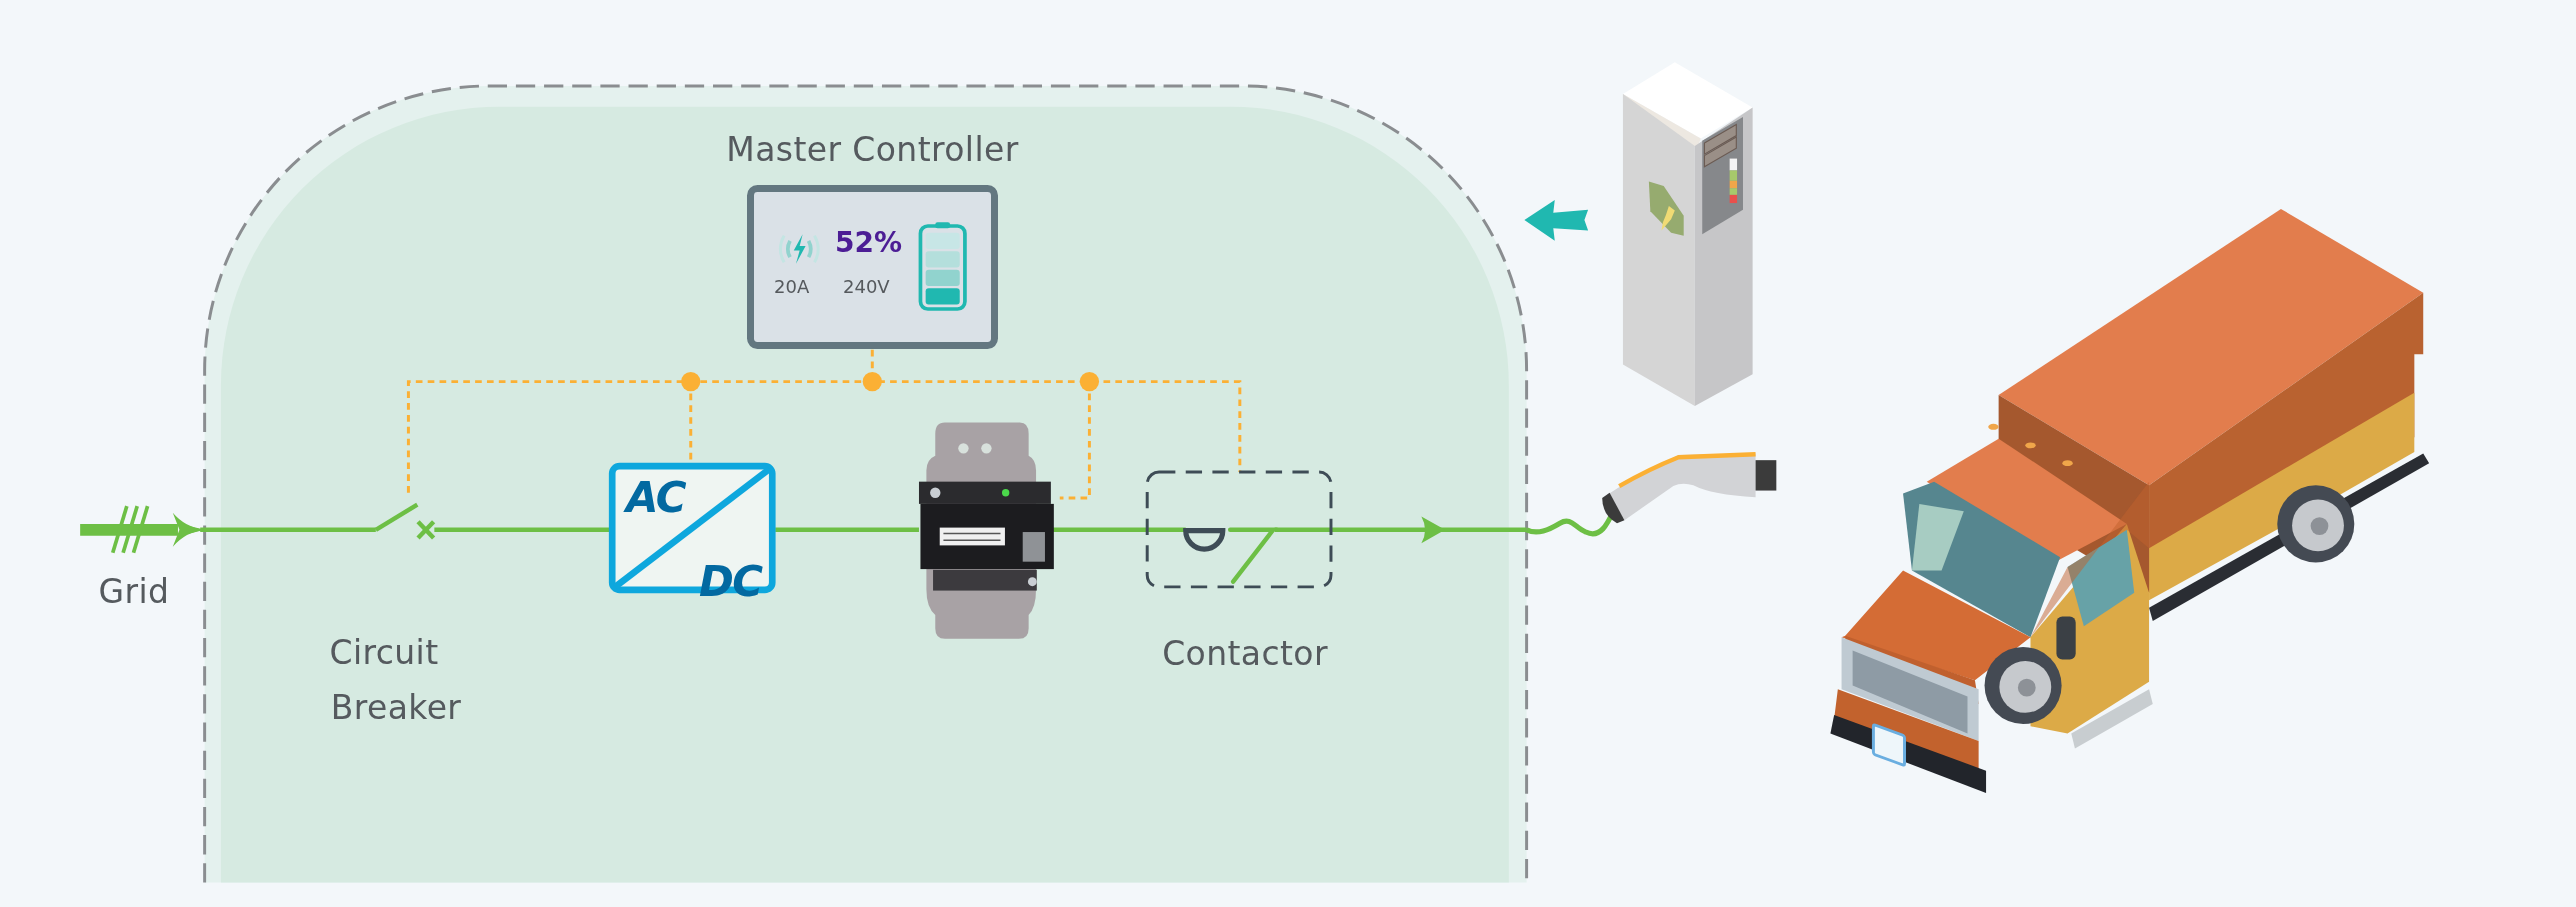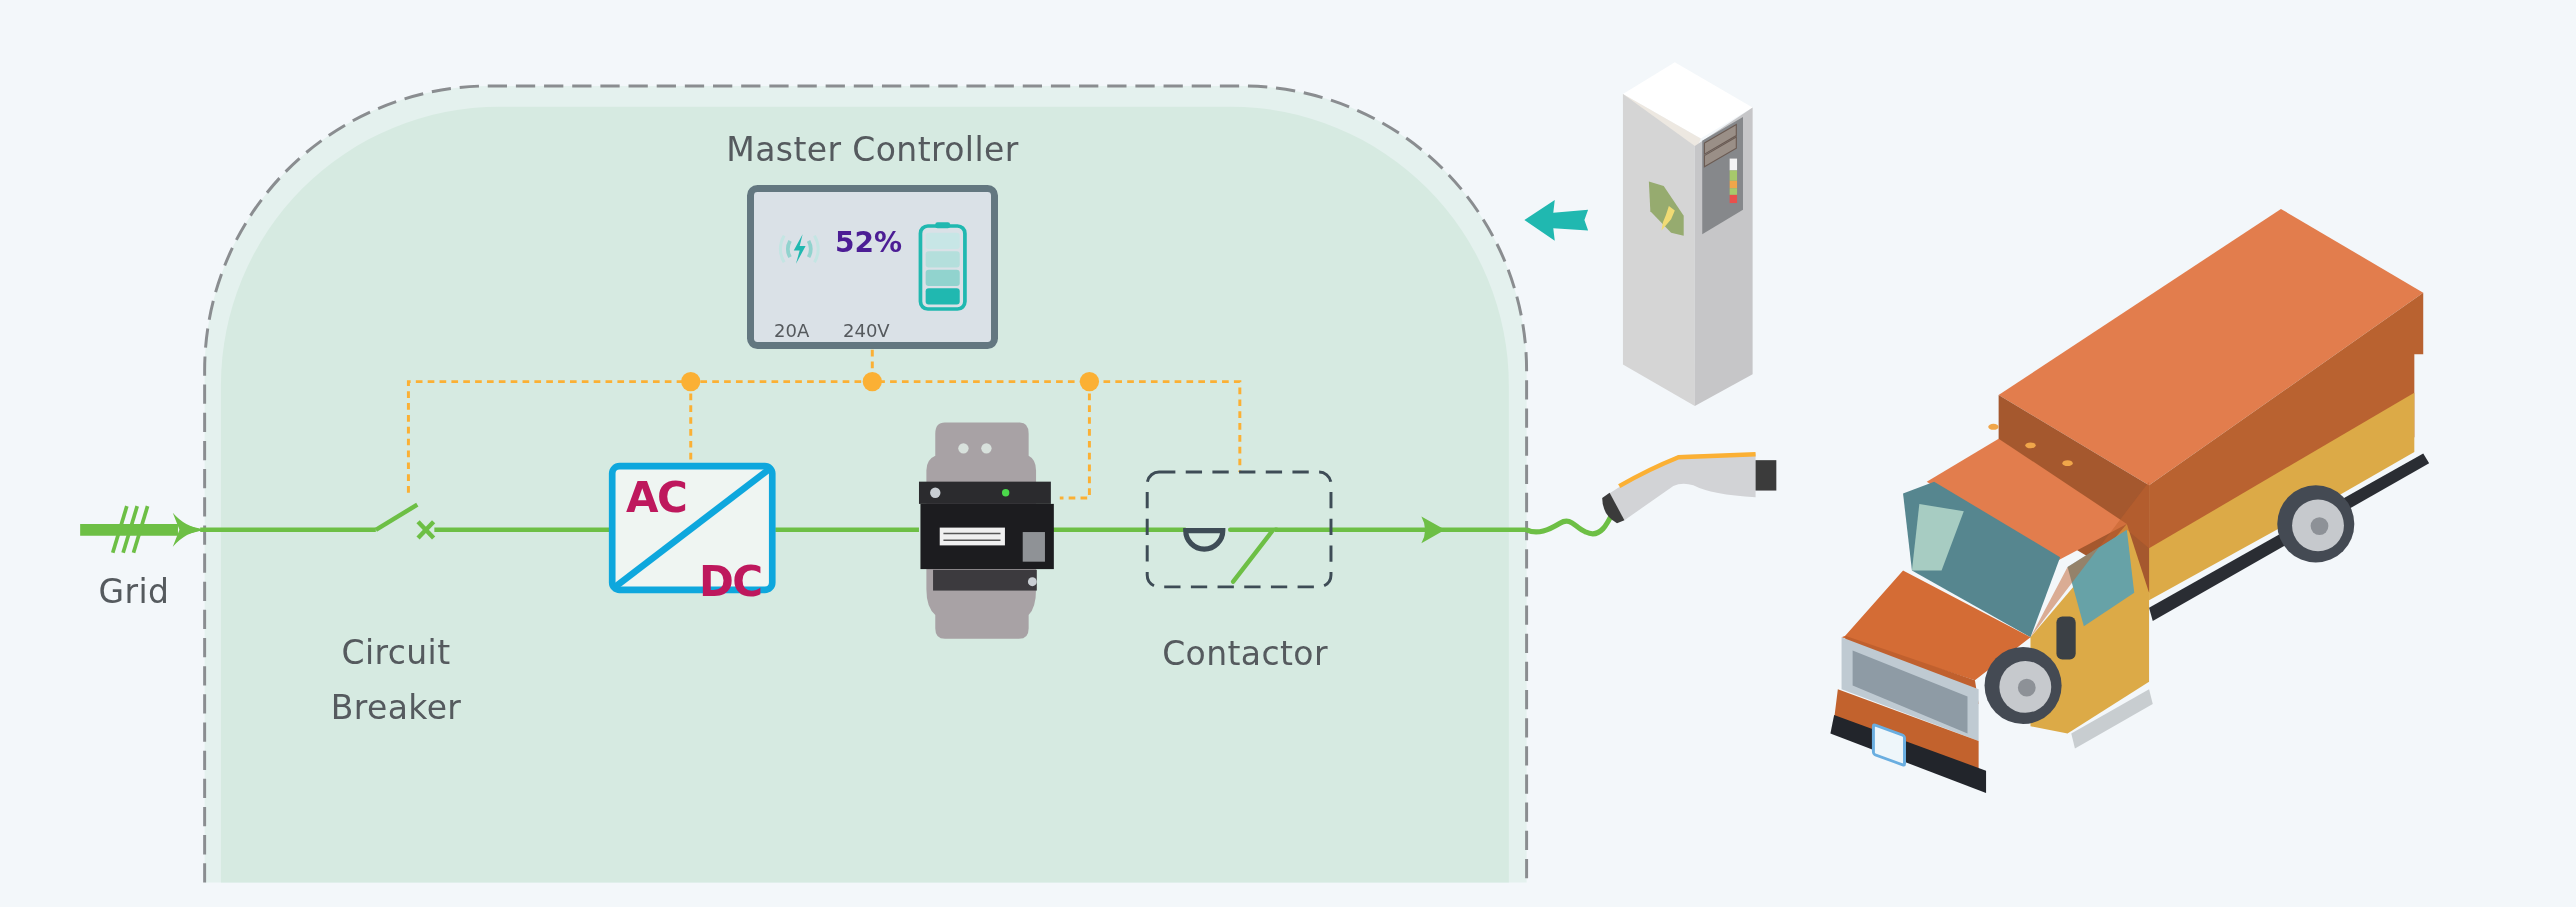--- a/index.html
+++ b/index.html
@@ -18,25 +18,25 @@
   .lbl.dark { color: #1f2326; }
   .ctrl-box {
     position: absolute; left: 747px; top: 185px; width: 237px; height: 150px;
     background: #dae1e7; border: 7.4px solid #637780; border-radius: 10.4px;
   }
   .ctrl-pct {
     position: absolute; left: 87px; top: 41px; font-size: 28px; font-weight: bold;
     color: #4c1d95; font-family: "DejaVu Sans", sans-serif;
   }
   .ctrl-small {
-    position: absolute; font-size: 18px; color: #55595d; font-family: "DejaVu Sans", sans-serif; margin-top: 44px;
+    position: absolute; font-size: 18px; color: #55595d; font-family: "DejaVu Sans", sans-serif;
   }
   .acdc-text {
     position: absolute; font-family: "DejaVu Sans", sans-serif; font-weight: bold;
-    color: #be185d; font-size: 42px; letter-spacing: -1.5px;
+    color: #0369a1; font-size: 42px; letter-spacing: -1.5px; font-style: italic;
   }
 </style>
 </head>
 <body>
 
 <div id="stage">
 
   <svg width="2576" height="907" style="position: absolute; left: 0px; top: 0px; z-index: 0;" viewBox="0 0 3476 1224">
 
     <path d="M276,1191 L276,500 A384,384 0 0 1 660,116 L1676,116 A384,384 0 0 1 2060,500 L2060,1191 Z" fill="#e4f1ee" stroke="none"></path>
@@ -172,21 +172,21 @@
 
       <polygon points="2795,990 2900,930 2905,950 2800,1010" fill="#c8cdd0"></polygon>
 
       <ellipse cx="2690" cy="576" rx="7" ry="4" fill="#f0a64a"></ellipse>
       <ellipse cx="2740" cy="601" rx="7" ry="4" fill="#f0a64a"></ellipse>
       <ellipse cx="2790" cy="625" rx="7" ry="4" fill="#f0a64a"></ellipse>
     </g>
   </svg>
 
   <div class="lbl" style="left:82px; top:573px; width:104px;">Grid</div>
-  <div class="lbl" style="left:311px; top:634px; width:170px;text-align:center;">Circuit</div>
+  <div class="lbl" style="left:299px; top:634px; width:170px;text-align:center;">Circuit</div>
   <div class="lbl" style="left:311px; top:669px; width:170px;margin-top:20px;">Breaker</div>
   <div class="lbl" style="left:711px; top:131px; width:323px;">Master Controller</div>
   <div class="lbl" style="left:1141px; top:635px; width:208px;">Contactor</div>
 
   <div class="acdc-text" style="left:626px; top:473px;">AC</div>
   <div class="acdc-text" style="left:699px; top:528px;margin-top:29px;">DC</div>
 
   <div class="ctrl-pct" style="left: 835px; top: 226px; z-index: 3;">52%</div>
   <div class="ctrl-small" style="left: 774px; top: 276px; z-index: 3;">20A</div>
   <div class="ctrl-small" style="left: 843px; top: 276px; z-index: 3;">240V</div>

